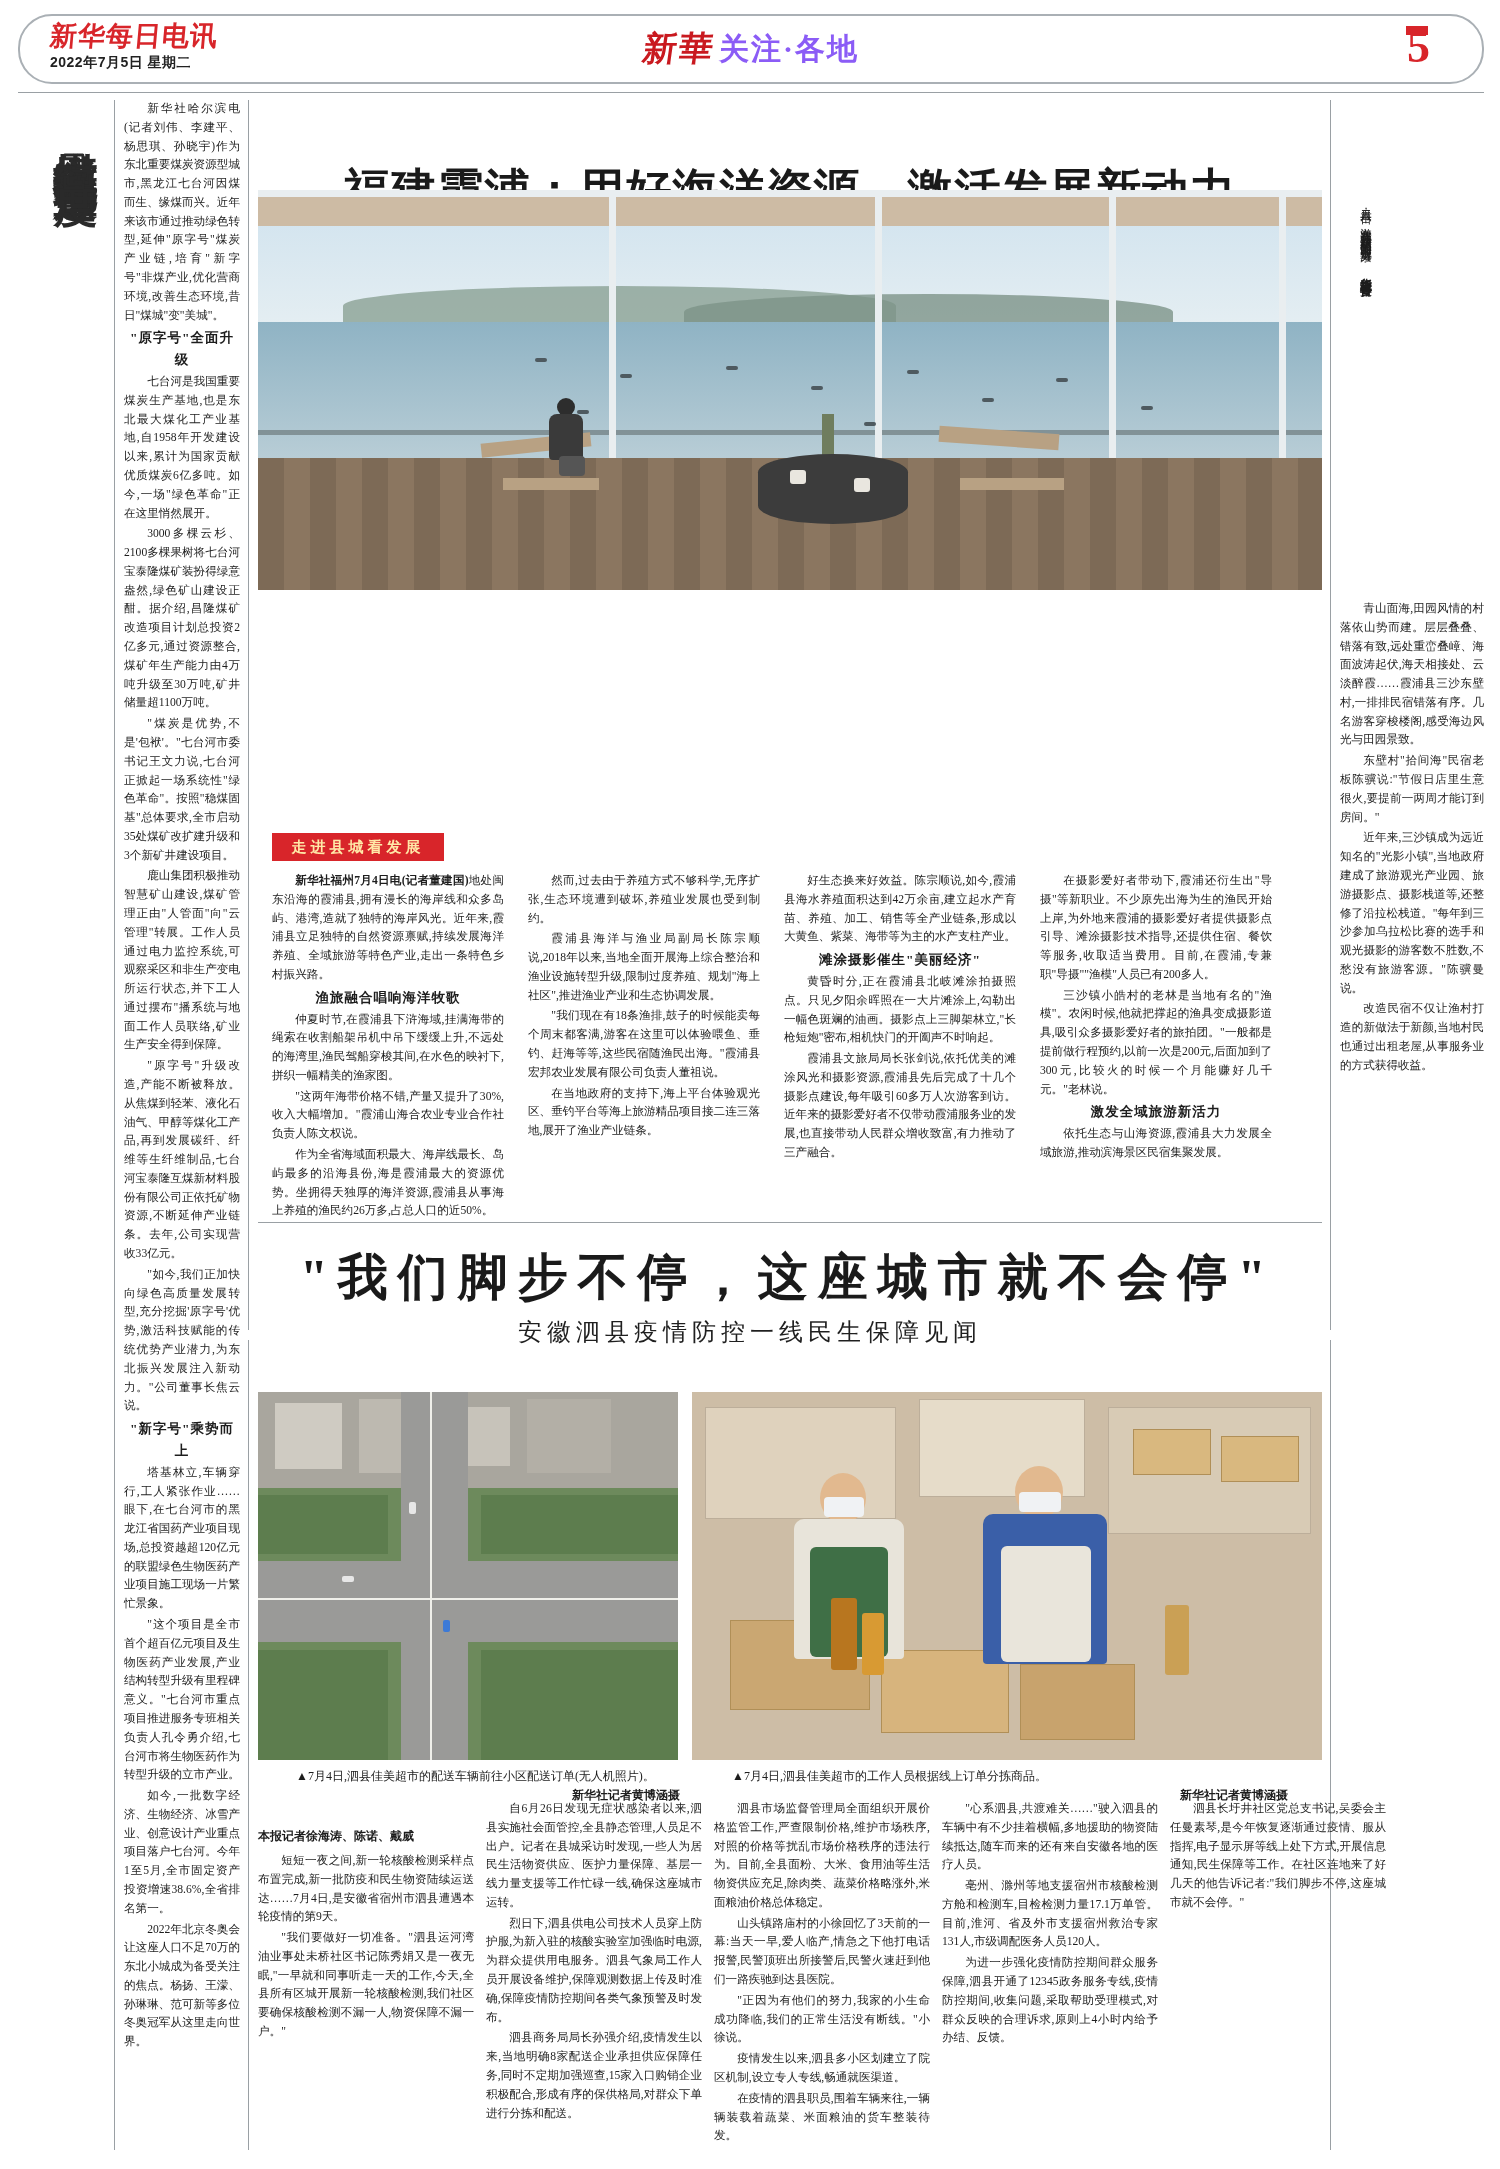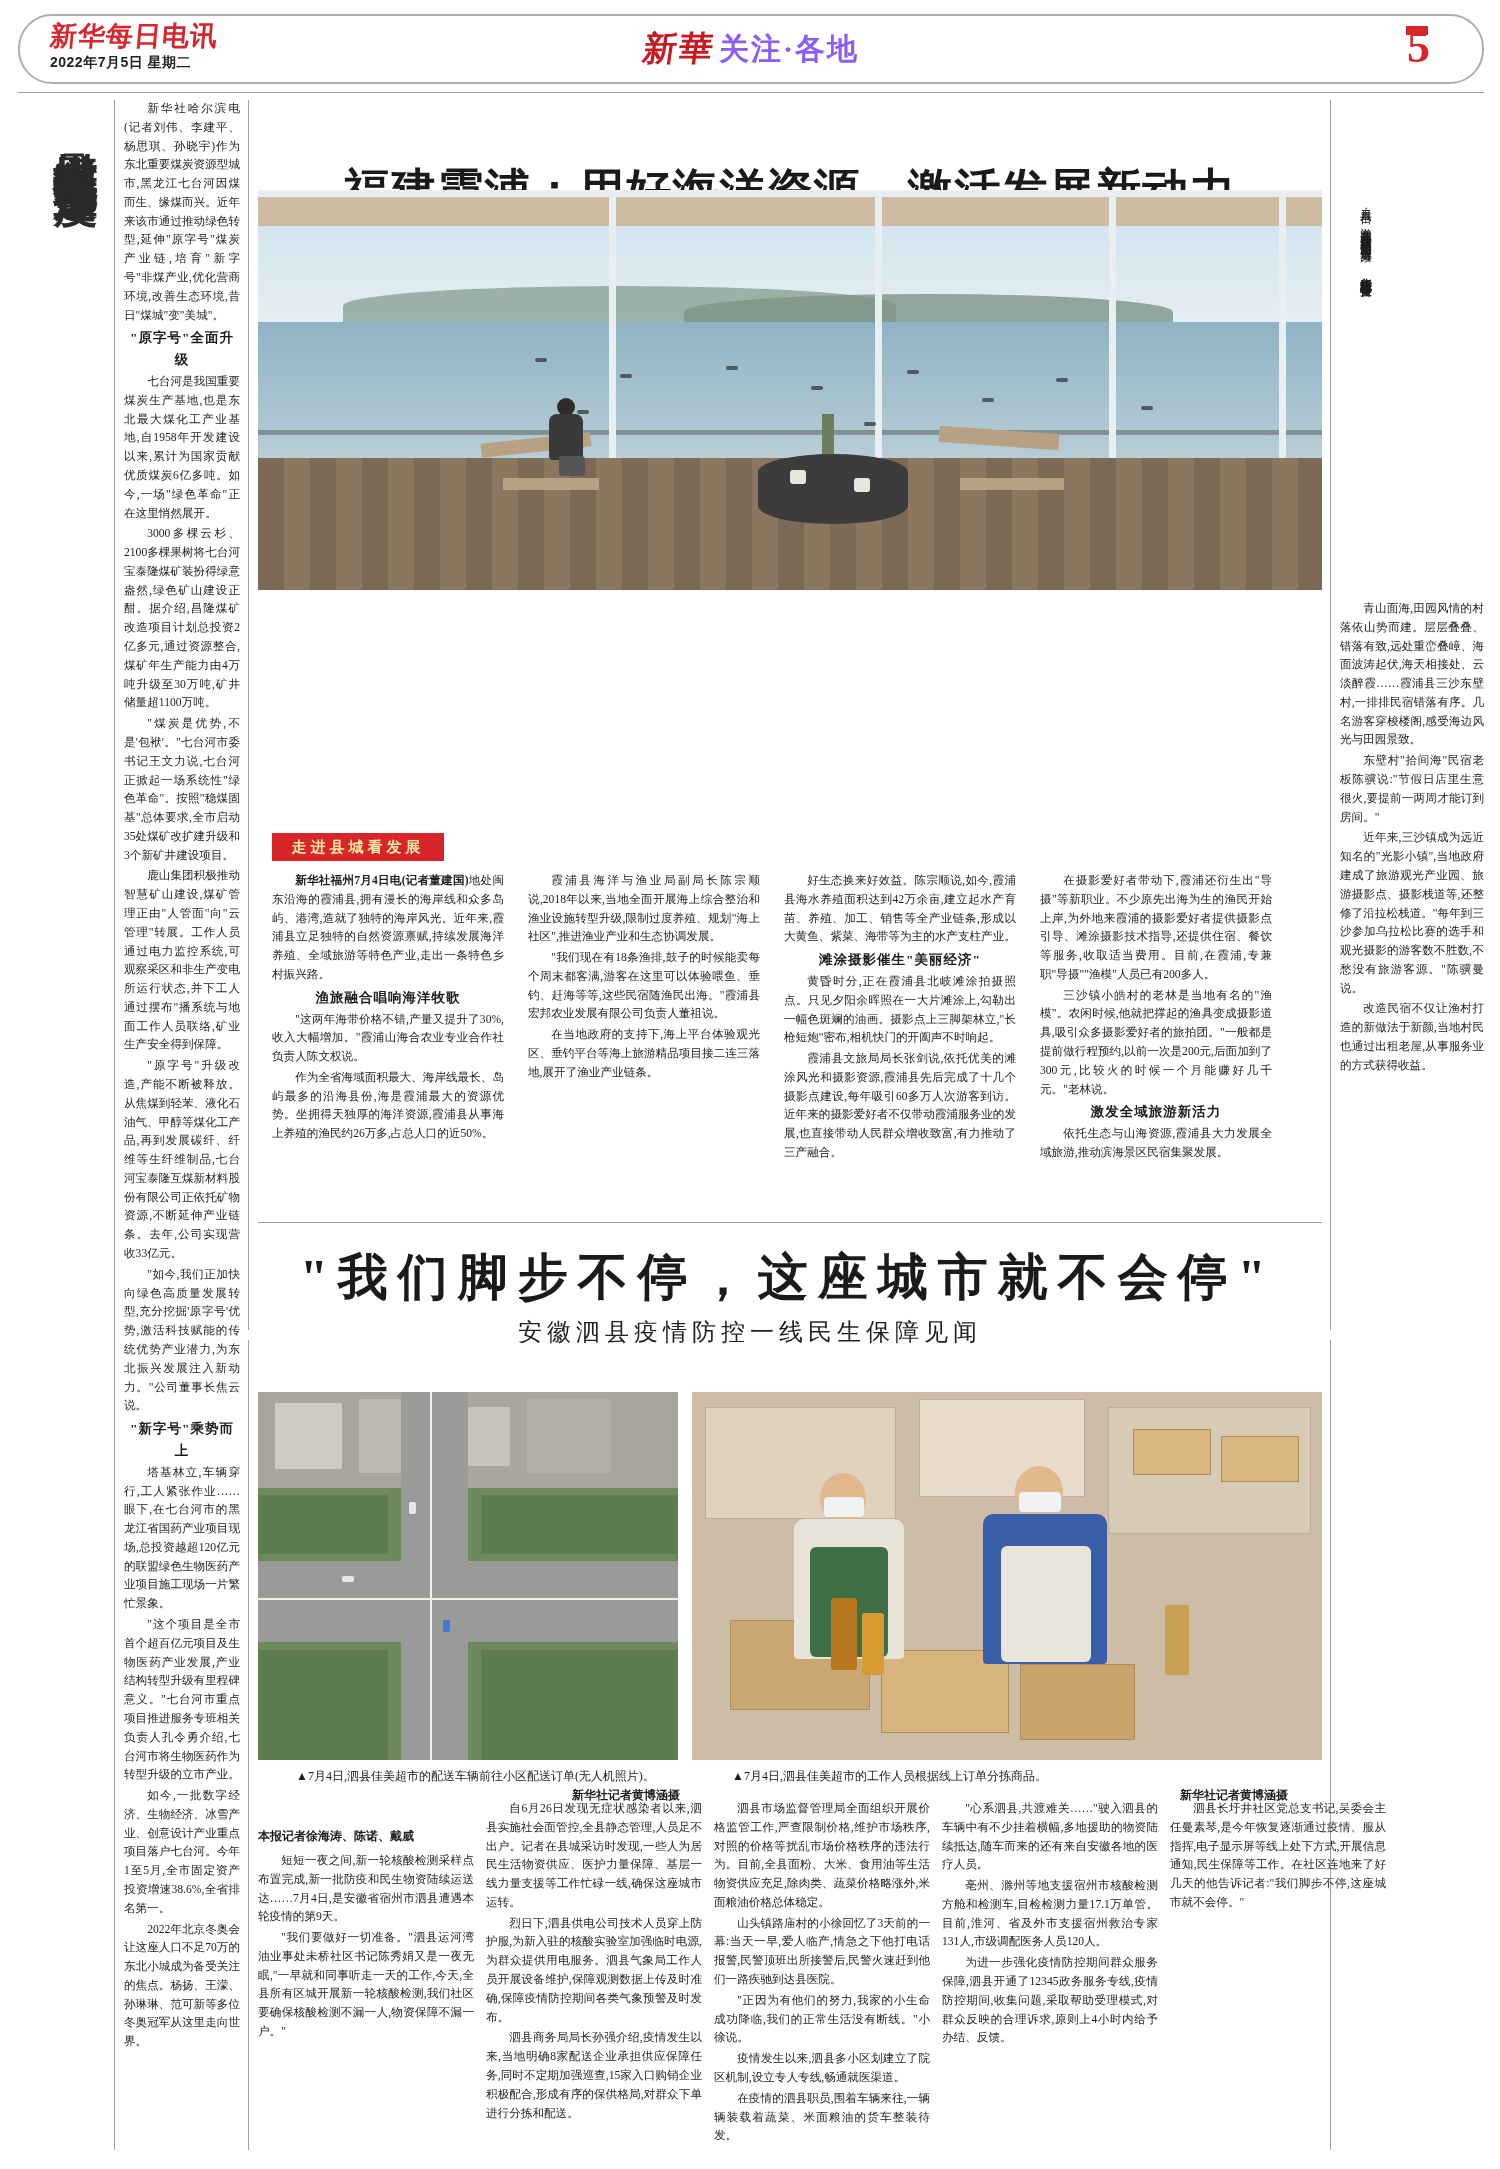--- a/index.html
+++ b/index.html
@@ -251,24 +251,26 @@
   <div class="vcap" style="left:1340px;top:200px;height:380px;width:34px;">
     <span>六月二十二日，游客在霞浦县三沙镇东壁村的「拾间海」民宿观赏海景。</span>
     <span class="credit">新华社记者林善传摄</span>
   </div>
 
   <div class="badge">走进县城看发展</div>
 
   <div class="col" id="fcol1" style="left:272px;top:872px;width:232px;height:350px;">
       <p><b>新华社福州7月4日电(记者董建国)</b>地处闽东沿海的霞浦县,拥有漫长的海岸线和众多岛屿、港湾,造就了独特的海岸风光。近年来,霞浦县立足独特的自然资源禀赋,持续发展海洋养殖、全域旅游等特色产业,走出一条特色乡村振兴路。</p>
       <p class="sub">渔旅融合唱响海洋牧歌</p>
+      <p>仲夏时节,在霞浦县下浒海域,挂满海带的绳索在收割船架吊机中吊下缓缓上升,不远处的海湾里,渔民驾船穿梭其间,在水色的映衬下,拼织一幅精美的渔家图。</p>
       <p>"这两年海带价格不错,产量又提升了30%,收入大幅增加。"霞浦山海合农业专业合作社负责人陈文权说。</p>
       <p>作为全省海域面积最大、海岸线最长、岛屿最多的沿海县份,海是霞浦最大的资源优势。坐拥得天独厚的海洋资源,霞浦县从事海上养殖的渔民约26万多,占总人口的近50%。</p>
     </div>
   <div class="col" id="fcol2" style="left:528px;top:872px;width:232px;height:350px;">
+      <p>然而,过去由于养殖方式不够科学,无序扩张,生态环境遭到破坏,养殖业发展也受到制约。</p>
       <p>霞浦县海洋与渔业局副局长陈宗顺说,2018年以来,当地全面开展海上综合整治和渔业设施转型升级,限制过度养殖、规划"海上社区",推进渔业产业和生态协调发展。</p>
       <p>"我们现在有18条渔排,鼓子的时候能卖每个周末都客满,游客在这里可以体验喂鱼、垂钓、赶海等等,这些民宿随渔民出海。"霞浦县宏邦农业发展有限公司负责人董祖说。</p>
       <p>在当地政府的支持下,海上平台体验观光区、垂钓平台等海上旅游精品项目接二连三落地,展开了渔业产业链条。</p>
     </div>
   <div class="col" id="fcol3" style="left:784px;top:872px;width:232px;height:350px;">
       <p>好生态换来好效益。陈宗顺说,如今,霞浦县海水养殖面积达到42万余亩,建立起水产育苗、养殖、加工、销售等全产业链条,形成以大黄鱼、紫菜、海带等为主的水产支柱产业。</p>
       <p class="sub">滩涂摄影催生"美丽经济"</p>
       <p>黄昏时分,正在霞浦县北岐滩涂拍摄照点。只见夕阳余晖照在一大片滩涂上,勾勒出一幅色斑斓的油画。摄影点上三脚架林立,"长枪短炮"密布,相机快门的开阖声不时响起。</p>
       <p>霞浦县文旅局局长张剑说,依托优美的滩涂风光和摄影资源,霞浦县先后完成了十几个摄影点建设,每年吸引60多万人次游客到访。近年来的摄影爱好者不仅带动霞浦服务业的发展,也直接带动人民群众增收致富,有力推动了三产融合。</p>
     </div>

